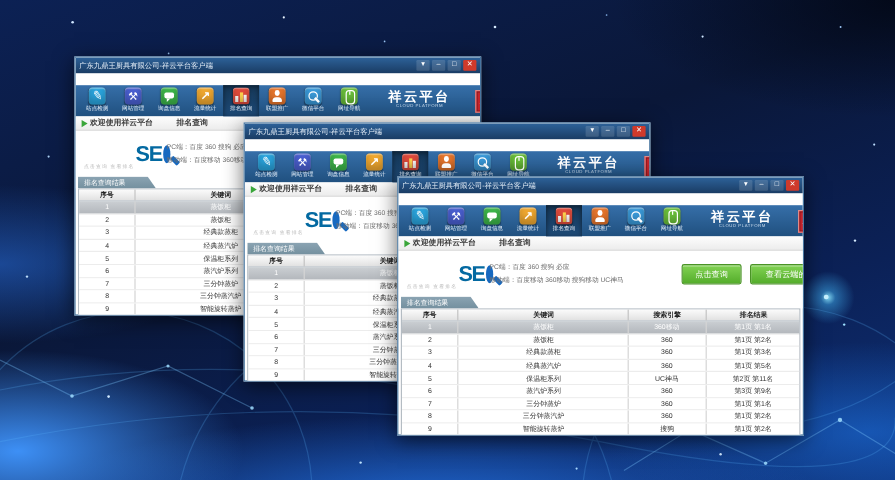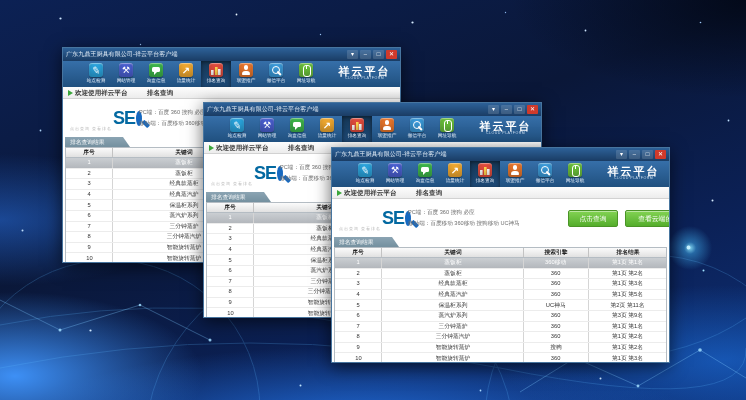--- a/index.html
+++ b/index.html
@@ -42,21 +42,21 @@
 
   
   .titlebar{ height:13px; background:linear-gradient(#2d6198,#1a3c64); display:flex; align-items:center; padding:0 3px; }
   .title{ color:#e3edf7; font-size:8px; transform:scale(.76); transform-origin:left center; white-space:nowrap; }
   .controls{ margin-left:auto; display:flex; gap:2px; }
   .wc{ width:11px; height:9px; font-size:6px; line-height:9px; text-align:center; color:#fff;
        background:rgba(255,255,255,.14); border-radius:1px; cursor:default; }
   .wc.close{ background:#cf3a2b; }
 
   
-  .toolbar{ height:26px; background:linear-gradient(#366fa9,#20507f); display:flex; padding:0 18px; }
+  .toolbar{ height:26px; background:linear-gradient(#366fa9,#20507f); display:flex; padding:0 3px;margin-top:10px; }
   .tools{ display:flex; }
   .tool{ width:30px; height:26px; display:flex; flex-direction:column; align-items:center; padding-top:2px; }
   .tool.active{ background:linear-gradient(#153655,#1e4b79); box-shadow:inset 0 1px 4px rgba(0,0,0,.5); }
   .ticon{ width:14px; height:14px; border-radius:3px; position:relative; flex:none;
           display:flex; align-items:center; justify-content:center; color:#fff;
           box-shadow:inset 0 -5px 6px rgba(0,0,0,.22), inset 0 1px 1px rgba(255,255,255,.45), 0 1px 1px rgba(0,0,0,.35); }
   .tlabel{ font-size:8px; color:#eaf2fb; transform:scale(.58); transform-origin:center top; white-space:nowrap; }
   
   .ic-pencil::before{ content:"✎"; font-size:10px; transform:rotate(10deg); }
   .ic-tools::before{ content:"⚒"; font-size:9px; }

